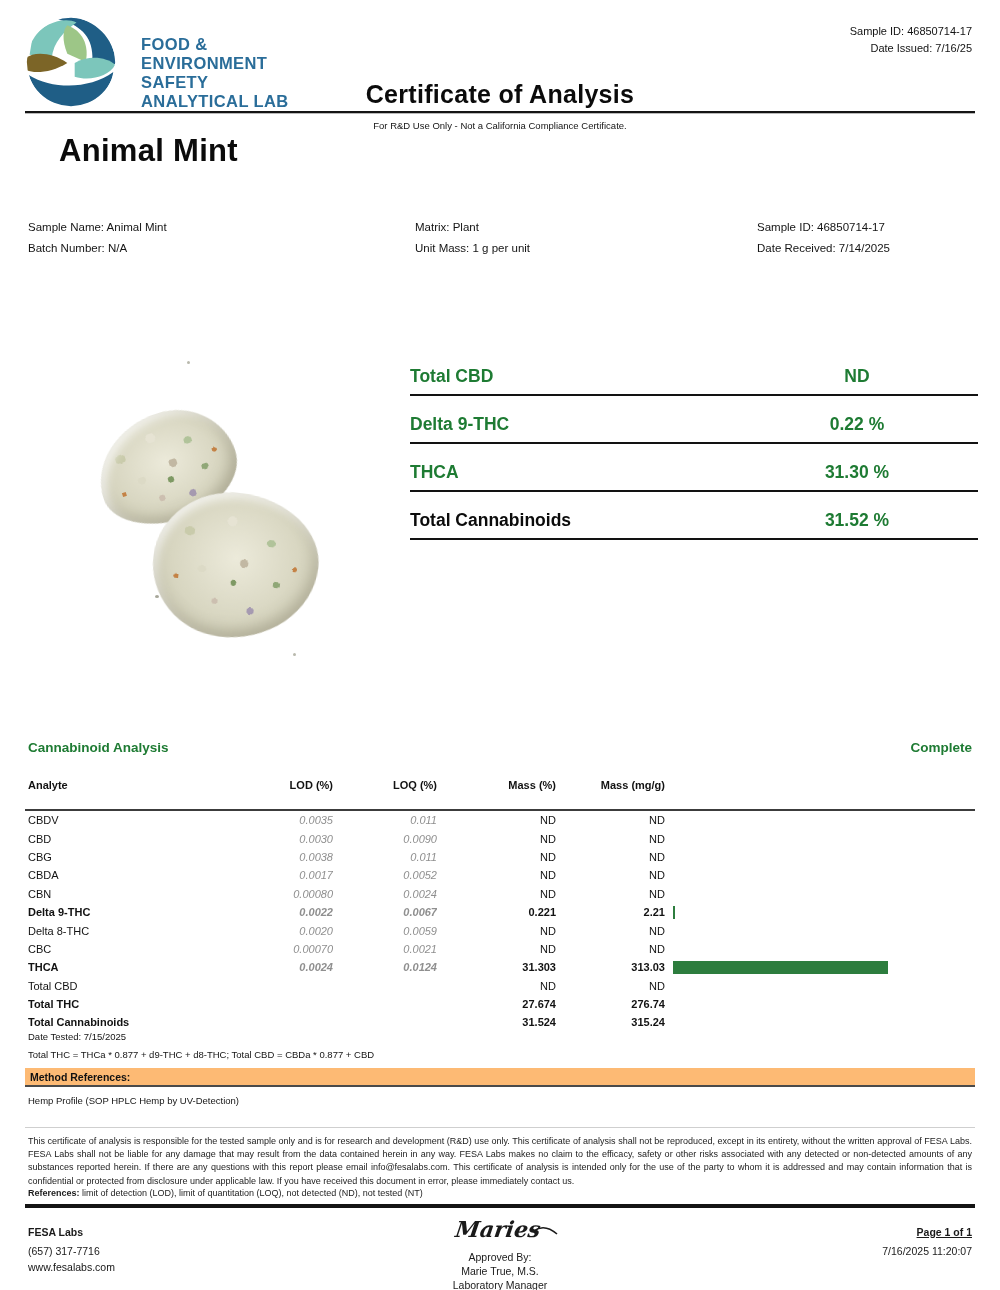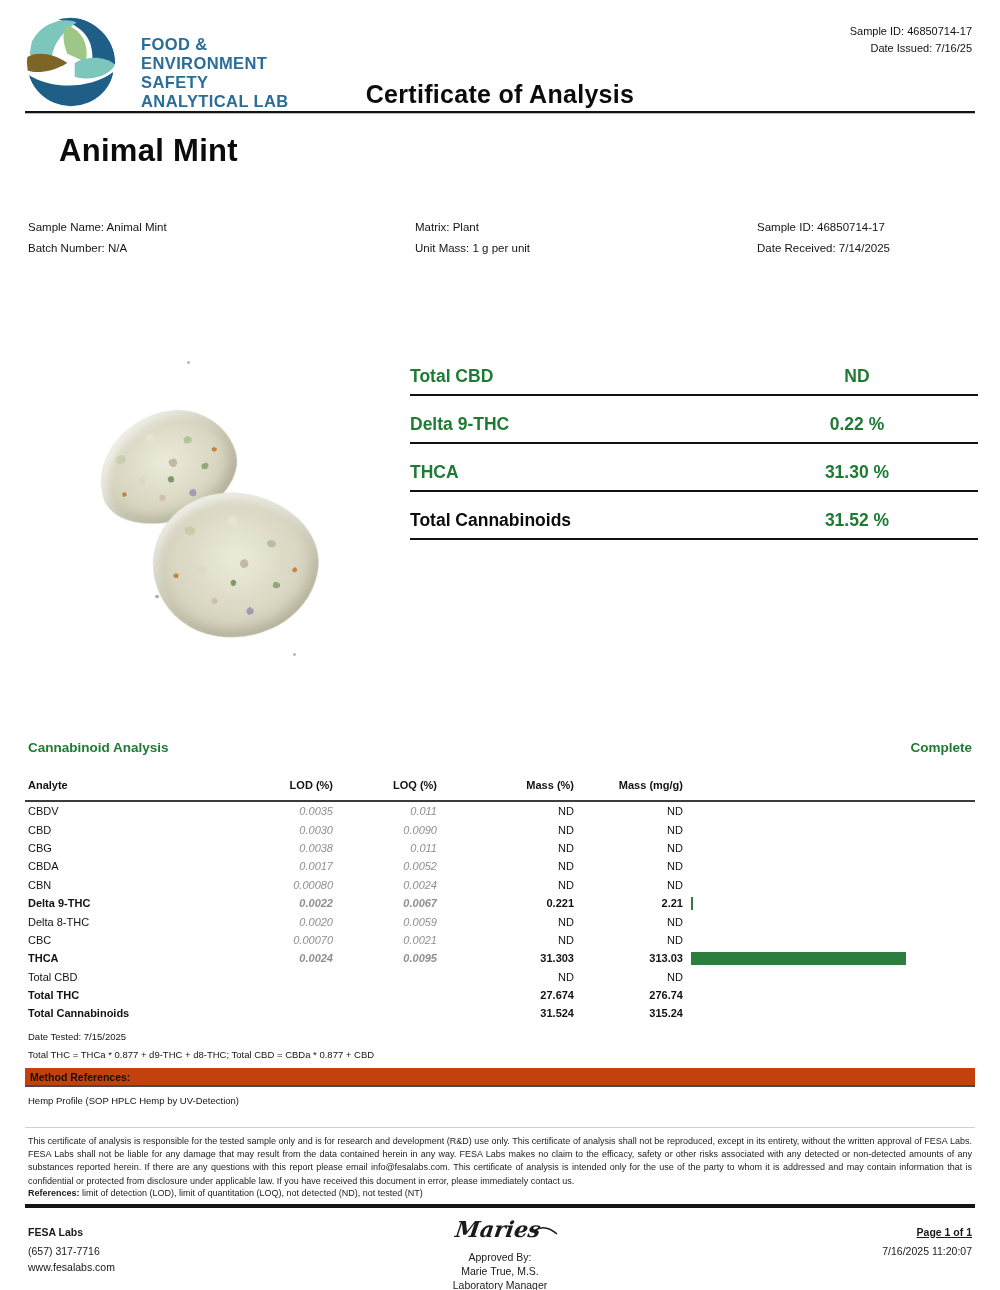--- a/index.html
+++ b/index.html
@@ -65,38 +65,38 @@
   .srow { height:48px; display:flex; align-items:flex-end; padding-bottom:7px; border-bottom:2px solid #121212; }
   .slabel { flex:1; font-size:17.5px; font-weight:bold; color:var(--green); }
   .srow.black .slabel { color:#0b0b0b; }
   .sval { width:150px; margin-right:46px; text-align:center; font-size:17.5px; font-weight:bold; color:var(--green); }
 
   
   .analysis-title  { position:absolute; left:28px;  top:740px; font-size:13.5px; font-weight:bold; color:var(--green); }
   .analysis-status { position:absolute; right:28px; top:740px; font-size:13.5px; font-weight:bold; color:var(--green); }
 
   .atable { position:absolute; left:25px; top:779px; width:950px; font-size:11px; color:#121212; }
-  .ahead { display:flex; font-weight:bold; padding-bottom:9px; border-bottom:2px solid #3c3c3c; }
+  .ahead { display:flex; font-weight:bold; padding-bottom:18px; border-bottom:2px solid #3c3c3c; }
   .acell { overflow:hidden; white-space:nowrap; }
   .c-an  { width:198px; text-align:left; padding-left:3px; }
   .c-lod { width:110px; text-align:right; }
   .c-loq { width:104px; text-align:right; }
-  .c-mp  { width:119px; text-align:right;margin-left:18px; }
+  .c-mp  { width:119px; text-align:right; }
   .c-mg  { width:109px; text-align:right; }
   .c-bar { flex:1; padding-left:8px; display:flex; align-items:center; }
   .arow { display:flex; height:18.4px; align-items:center; }
   .arow .c-lod, .arow .c-loq { color:var(--muted);font-style:italic; }
   .arow.rbold { font-weight:bold; }
   .bar { height:13px; background:var(--bar-green); }
 
   .note { position:absolute; left:28px; font-size:9.5px; color:#141414; }
   .n-date    { top:1031px; }
   .n-formula { top:1049px; }
 
-  .method-bar { position:absolute; left:25px; top:1068px; width:950px; height:19px; background:#c2410c;
+  .method-bar { position:absolute; left:25px; top:1068px; width:950px; height:19px; background:#fdba74;
                 border-bottom:2px solid #4a4a4a; display:flex; align-items:center; padding-left:5px;
                 font-size:10.5px; font-weight:bold; color:#111; }
   .n-method  { top:1095px; }
 
   .gray-rule { position:absolute; left:25px; top:1127px; width:950px; height:1px; background:#cfcfcf; }
 
   .disclaimer { position:absolute; left:28px; top:1135px; width:944px; font-size:9px; line-height:13.2px;
                 color:#1c1c1c; text-align:justify; }
   .refs { position:absolute; left:28px; top:1188px; font-size:9px; color:#1c1c1c; }
   .refs b { font-weight:bold; }
@@ -142,20 +142,21 @@
     </div>
   </div>
 
   <div class="top-right">
     <div>Sample ID: 46850714-17</div>
     <div>Date Issued: 7/16/25</div>
   </div>
 
   <div class="doc-title">Certificate of Analysis</div>
   <div class="title-rule"></div>
+  <div class="doc-subtitle">For R&amp;D Use Only - Not a California Compliance Certificate.</div>
 
   <div class="product-title">Animal Mint</div>
 
   <div class="sample-info">
     <div class="si-col c1">
       <div>Sample Name: Animal Mint</div>
       <div>Batch Number: N/A</div>
     </div>
     <div class="si-col c2">
       <div>Matrix: Plant</div>
@@ -269,21 +270,21 @@
           <div class="acell c-an">CBC</div>
           <div class="acell c-lod">0.00070</div>
           <div class="acell c-loq">0.0021</div>
           <div class="acell c-mp">ND</div>
           <div class="acell c-mg">ND</div>
           <div class="acell c-bar"></div>
         </div>
         <div class="arow rbold">
           <div class="acell c-an">THCA</div>
           <div class="acell c-lod">0.0024</div>
-          <div class="acell c-loq">0.0095</div>
+          <div class="acell c-loq">0.0124</div>
           <div class="acell c-mp">31.303</div>
           <div class="acell c-mg">313.03</div>
           <div class="acell c-bar">
             <div class="bar" style="width: 215px;"></div>
           </div>
         </div>
         <div class="arow">
           <div class="acell c-an">Total CBD</div>
           <div class="acell c-lod"></div>
           <div class="acell c-loq"></div>

